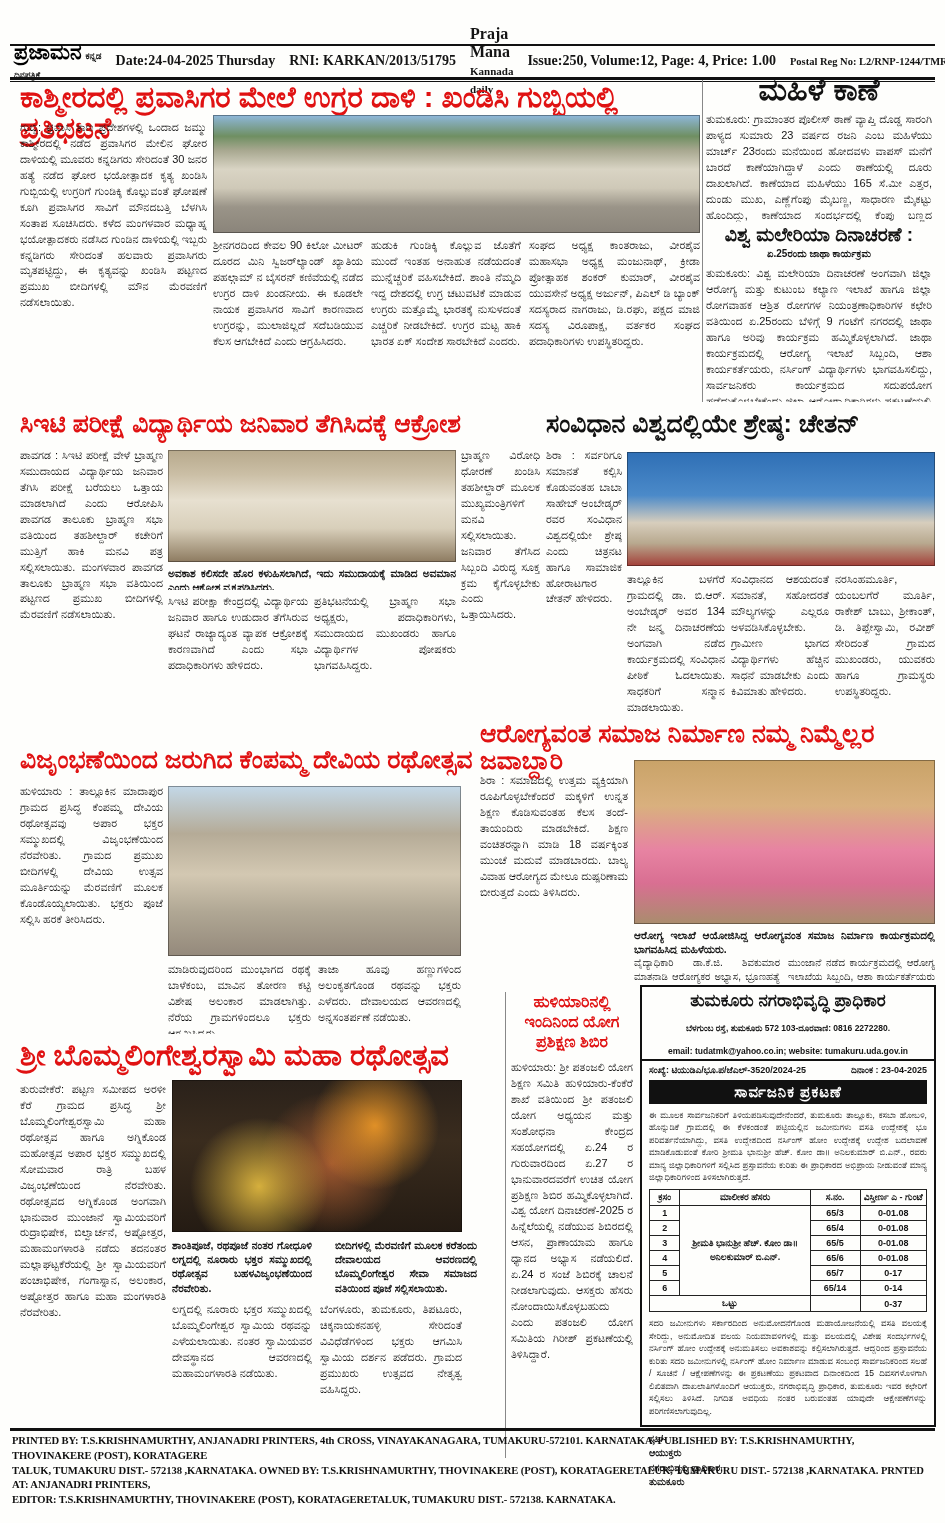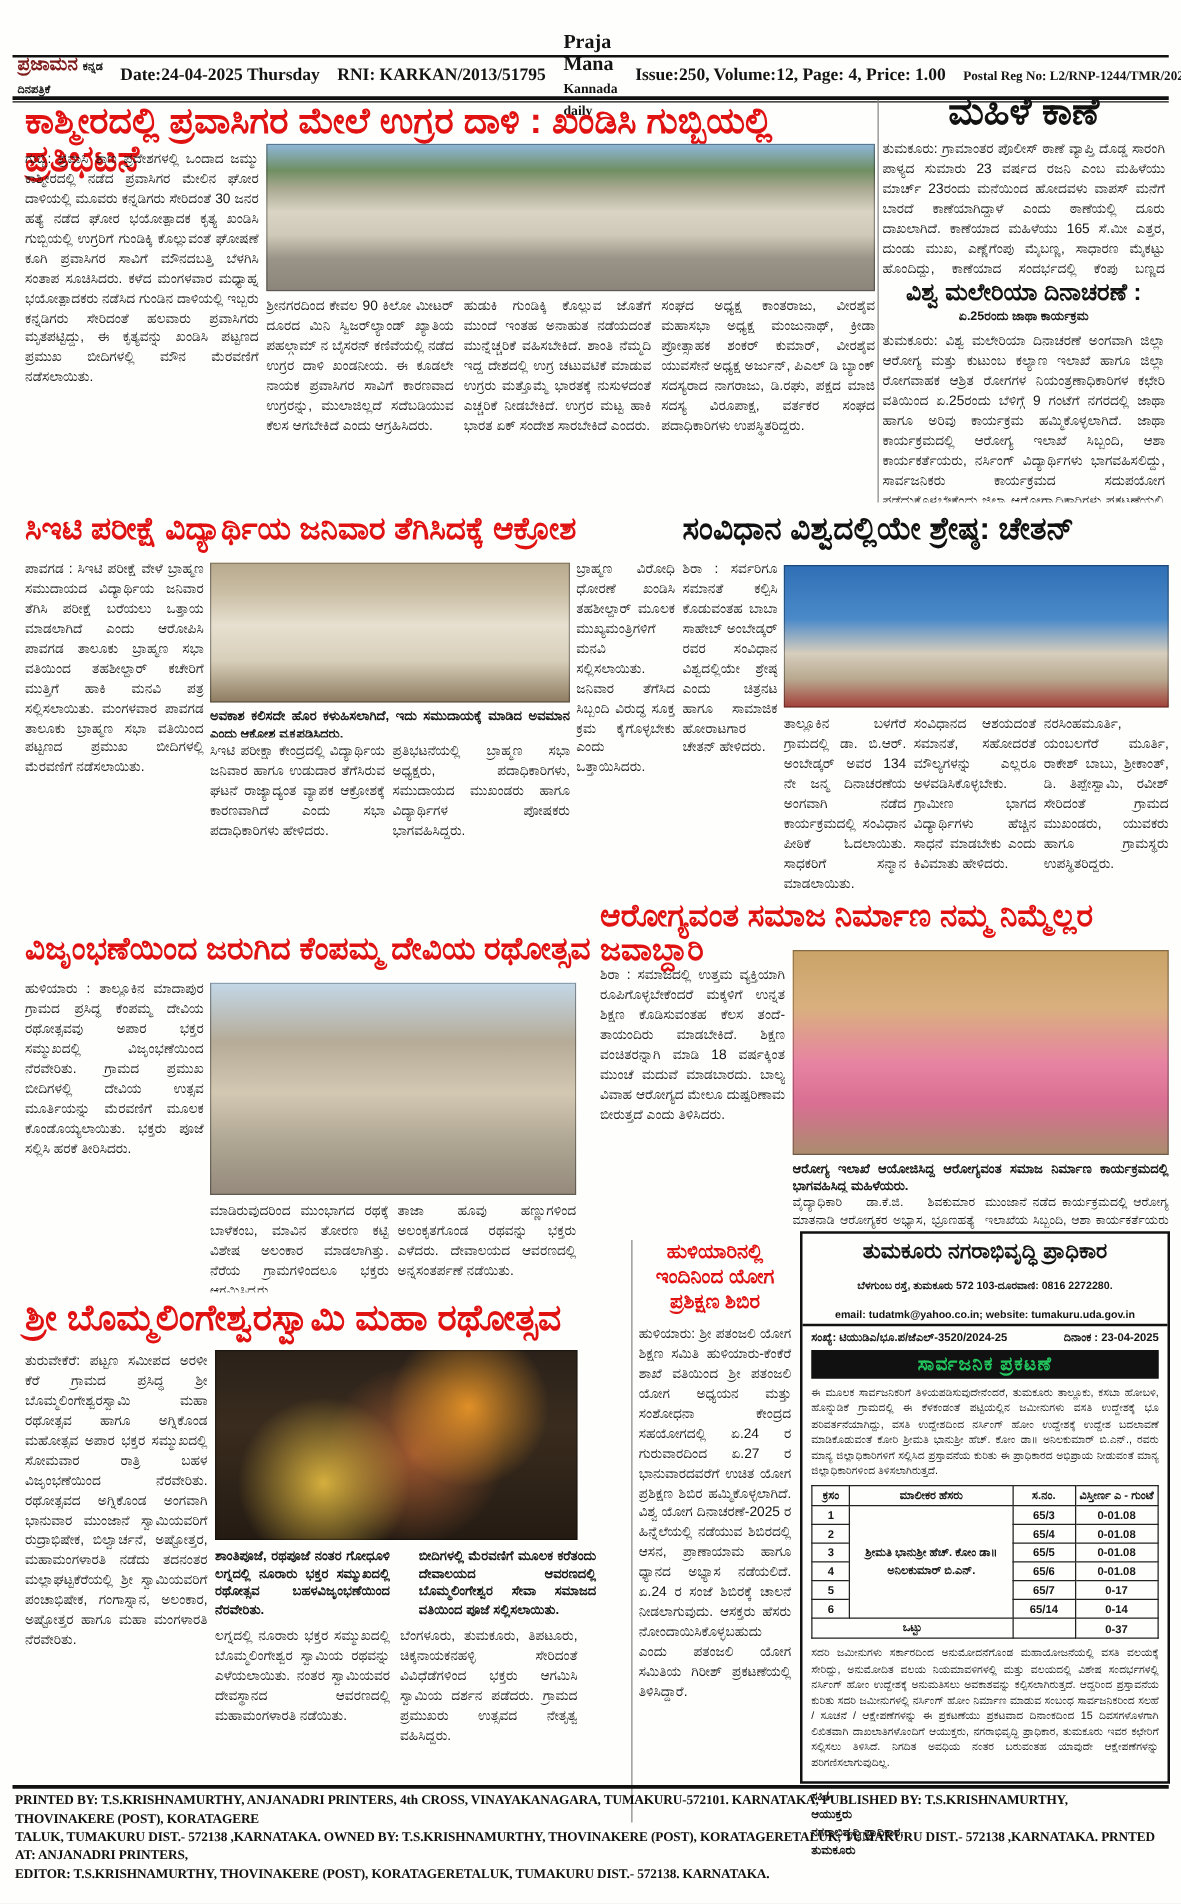--- a/index.html
+++ b/index.html
@@ -3,21 +3,21 @@
 <meta charset="utf-8">
 <style>
   html,body{margin:0;padding:0;background:#e8e8e4;}
   #page{position:relative;width:945px;height:1523px;background:#fefefc;margin:0 auto;
         font-family:"Liberation Sans",sans-serif;color:#141414;overflow:hidden;}
   .abs{position:absolute;}
   .masthead{top:44px;left:10px;width:925px;height:32px;border-top:2px solid #111;
             display:flex;align-items:center;gap:14px;padding:0 4px;box-sizing:border-box;}
   .mast-rule{top:77px;left:10px;width:925px;height:3px;background:#111;}
   .mast-rule2{top:81px;left:10px;width:925px;height:1px;background:#111;}
-  .logo-kn{font-size:15px;font-weight:bold;color:#7f1d1d;white-space:nowrap;}
+  .logo-kn{font-size:21px;font-weight:bold;color:#000000;white-space:nowrap;}
   .logo-tag{font-size:9px;font-weight:bold;margin-left:4px;}
   .mast-item{font-family:"Liberation Serif",serif;font-weight:bold;font-size:14px;white-space:nowrap;}
   .mast-item.small{font-size:10.5px;}
   .mast-en{font-family:"Liberation Serif",serif;font-weight:bold;font-size:16px;}
   .mast-en small{font-size:11px;font-weight:bold;}
   .headline-red{color:#e01212;font-weight:bold;line-height:1.08;}
   .headline-black{color:#121212;font-weight:bold;line-height:1.08;}
   .body-text{font-size:11px;line-height:1.45;text-align:justify;overflow:hidden;}
   .body-text.small{font-size:10px;line-height:1.4;}
   .caption{font-size:10.5px;font-weight:bold;line-height:1.35;text-align:justify;overflow:hidden;}
@@ -30,21 +30,21 @@
   .p6{background:radial-gradient(circle at 70% 30%,rgba(250,160,40,.85) 0%,rgba(250,160,40,0) 28%),
                radial-gradient(circle at 30% 70%,rgba(255,210,70,.8) 0%,rgba(255,210,70,0) 30%),
                radial-gradient(circle at 55% 55%,rgba(230,120,60,.6) 0%,rgba(230,120,60,0) 40%),
                linear-gradient(180deg,#2a211a 0%,#3a2c1e 40%,#241b13 100%);}
   .vrule{background:#888;width:1px;}
   .notice-box{border:2px solid #111;box-sizing:border-box;background:#fefefc;padding:5px 7px;}
   .nb-title{font-size:17px;font-weight:bold;text-align:center;line-height:1.1;}
   .nb-addr{font-size:8.5px;font-weight:bold;text-align:center;margin-top:12px;}
   .nb-sep{height:2px;background:#111;margin:3px -7px 0 -7px;}
   .nb-ref{display:flex;justify-content:space-between;font-size:9px;font-weight:bold;margin-top:4px;}
-  .nb-banner{background:#111;color:#22c55e;text-align:center;font-size:15px;font-weight:bold;
+  .nb-banner{background:#111;color:#ffffff;text-align:center;font-size:15px;font-weight:bold;
              padding:3px 0;margin-top:4px;letter-spacing:1px;}
   .nb-para{font-size:8.6px;line-height:1.45;text-align:justify;margin-top:5px;}
   .nb-table{width:100%;border-collapse:collapse;margin-top:6px;}
   .nb-table th,.nb-table td{border:1.5px solid #222;font-size:9px;padding:2px 3px;text-align:center;}
   .nb-table th{font-weight:bold;}
   .nb-table td{font-weight:bold;}
   .nb-table td.owner{font-weight:bold;font-size:9px;line-height:1.5;}
   .nb-sig{margin-top:15px;text-align:left;font-size:9.5px;font-weight:bold;line-height:1.5;padding-right:18px;}
   .footer-rule{left:10px;width:925px;height:3px;background:#111;}
   .footer-text{font-family:"Liberation Serif",serif;font-weight:bold;font-size:10.6px;

